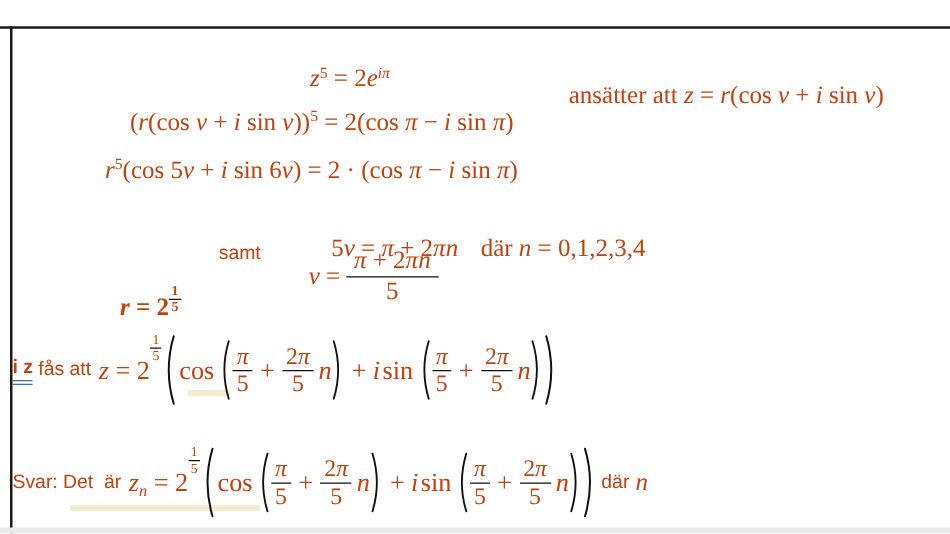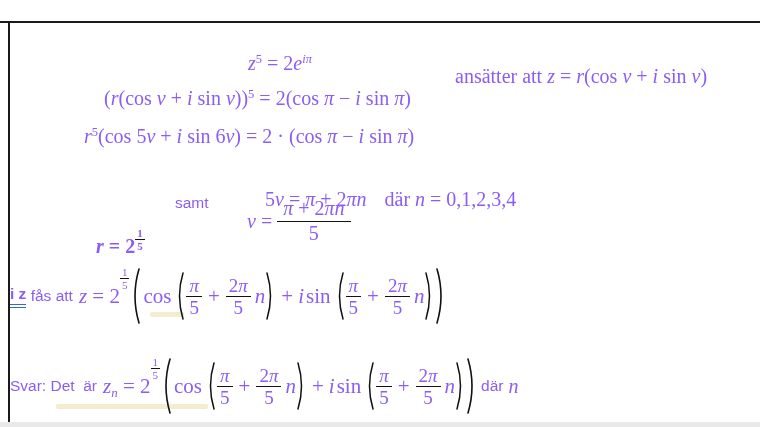--- a/index.html
+++ b/index.html
@@ -1,17 +1,17 @@
 <!DOCTYPE html>
 <html><head>
 <meta charset="utf-8">
 <style>
   html,body{margin:0;padding:0;background:#fff;}
   #page{position:relative;width:760px;height:427px;background:#ffffff;overflow:hidden;
-        font-family:"Liberation Serif",serif;color:#8b5cf6;}
+        font-family:"Liberation Serif",serif;color:#c2410c;}
   #page span{white-space:pre;}
   .ab{position:absolute;}
   .sans{font-family:"Liberation Sans",sans-serif;font-style:normal;}
   .it{font-style:italic;}
   .math{font-size:20px;line-height:1.2;white-space:pre;}
   .sp{font-size:12.5px;position:relative;top:-7px;}
   .sb{font-size:13px;position:relative;top:7px;}
   .gram{border-bottom:4px double #3b66c4;padding-bottom:1px;font-weight:bold;}
   
   .rule-h{position:absolute;left:0;top:21px;width:760px;height:2px;background:#1a1a1a;}

